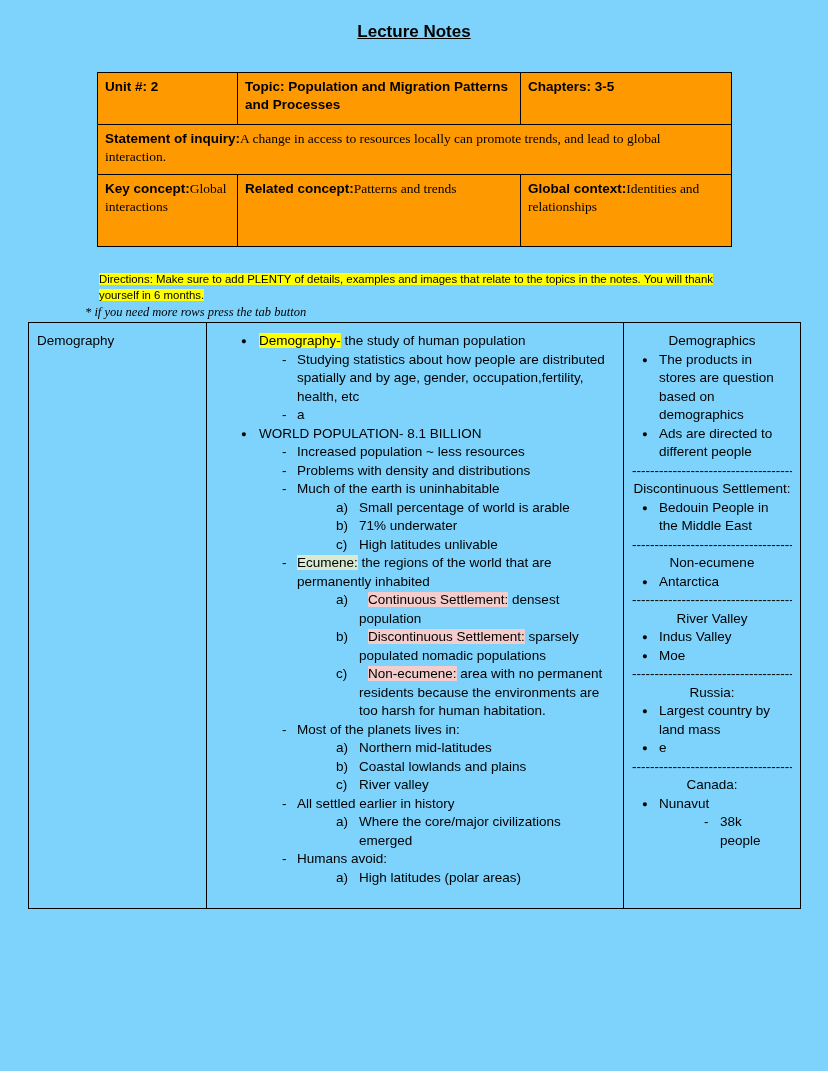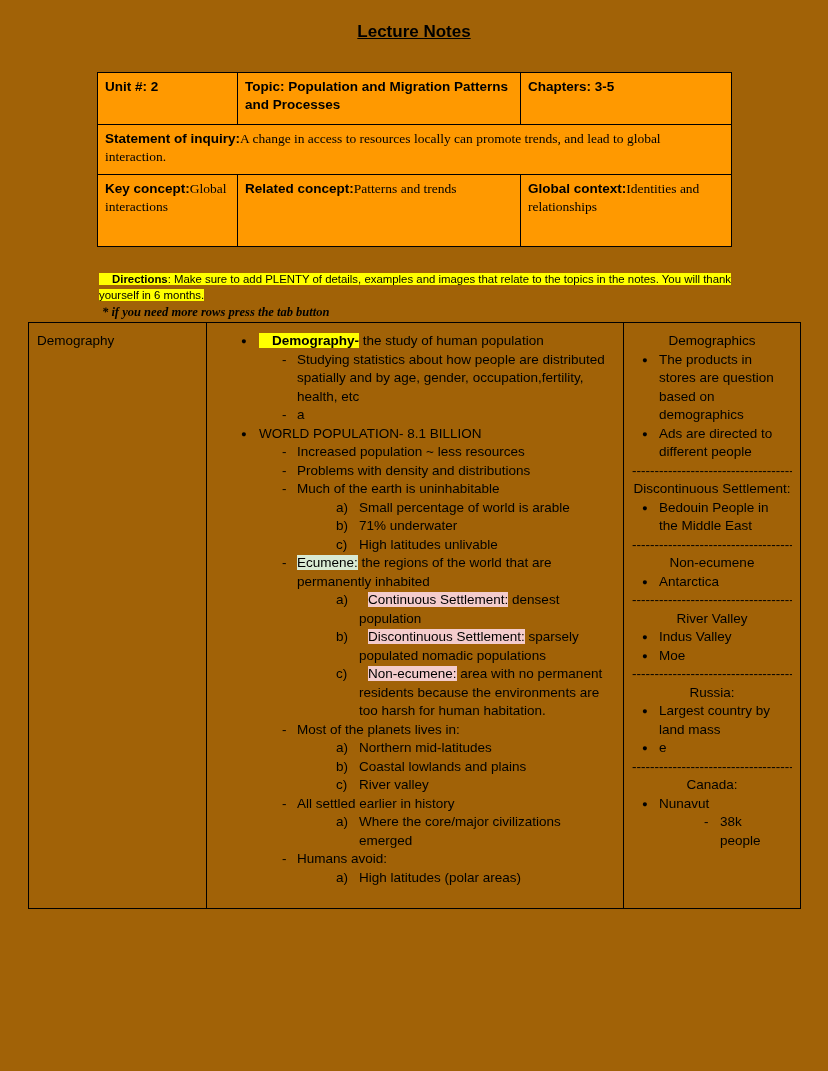--- a/index.html
+++ b/index.html
@@ -1,37 +1,37 @@
 <!DOCTYPE html>
 <html><head>
 <meta charset="utf-8">
 <style>
   * { margin:0; padding:0; box-sizing:border-box; }
   body { background:#e8e8e8; font-family:"Liberation Sans","DejaVu Sans",sans-serif; }
-  .page { position:relative; width:828px; height:1071px; background:#a16207; color:#000; overflow:hidden; }
+  .page { position:relative; width:828px; height:1071px; background:#7dd3fc; color:#000; overflow:hidden; }
 
   .doc-title { position:absolute; top:22px; left:0; right:0; text-align:center;
     font-size:17px; font-weight:bold; text-decoration:underline; }
 
   
   .info-table { position:absolute; left:97px; top:72px; width:634px;
     border-collapse:collapse; table-layout:fixed; background:#ff9900; font-size:13.5px; line-height:1.32; }
   .info-table td { border:1px solid #000; padding:5px 7px; vertical-align:top; }
   .lbl { font-weight:bold; }
   .serif { font-family:"Liberation Serif","DejaVu Serif",serif; }
 
   
   .directions { position:absolute; left:99px; top:272px; width:650px; font-size:11.4px; line-height:1.4; }
   .hl-yellow { background:#ffff00; }
   .hl-green  { background:#d9ead3; }
   .hl-pink   { background:#f4cccc;margin-left:9px; }
-  .b { font-weight:bold;padding-left:13px; }
-
-  .tab-note { position:absolute; left:102px; top:305px;
-    font-family:"Liberation Serif","DejaVu Serif",serif; font-style:italic; font-weight:bold; font-size:12.5px; }
+  .b { font-weight:normal; }
+
+  .tab-note { position:absolute; left:85px; top:305px;
+    font-family:"Liberation Serif","DejaVu Serif",serif; font-style:italic; font-weight:normal; font-size:12.5px; }
 
   
   .notes-table { position:absolute; left:28px; top:322px; width:772px;
     border-collapse:collapse; table-layout:fixed; font-size:13.5px; }
   .notes-table th { border:1.5px solid #000; background:#00ffff; height:56px;
     font-family:"Liberation Serif","DejaVu Serif",serif; font-size:15.5px; font-weight:bold;
     text-align:center; vertical-align:middle; white-space:pre-line; line-height:1.25; }
   .notes-table td { border:1.5px solid #000; vertical-align:top; padding:9px 8px; line-height:18.5px; }
   .term-cell { height:586px; }
 

